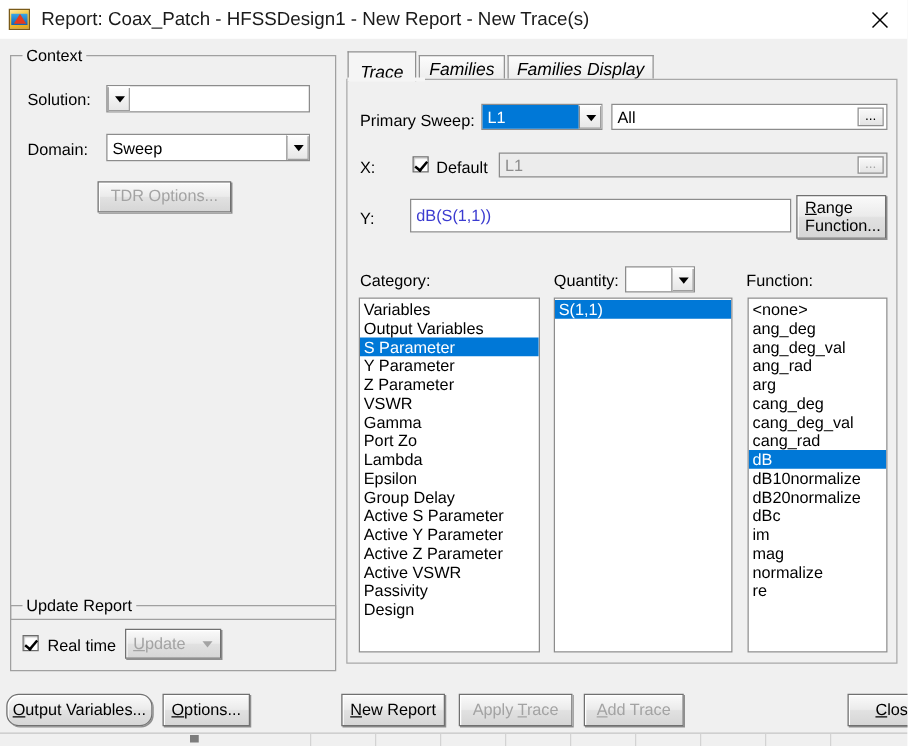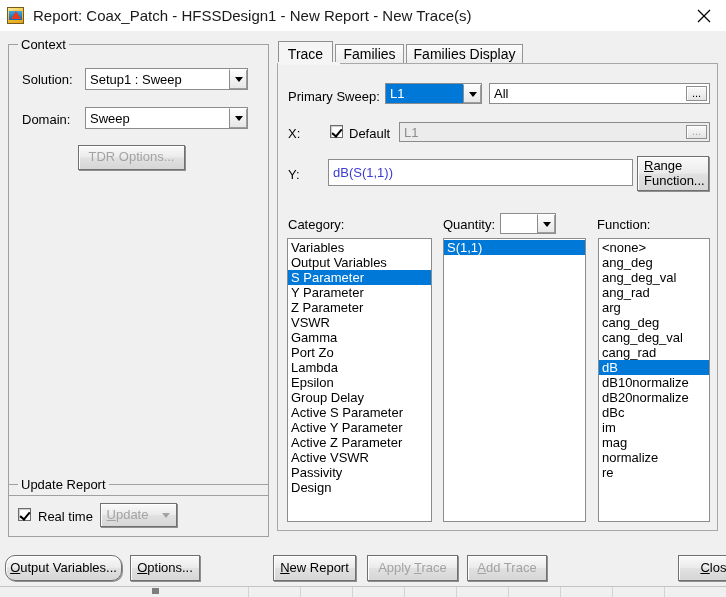--- a/index.html
+++ b/index.html
@@ -239,26 +239,27 @@
     width: 441px; height: 22px;
   }
   .tab {
     position: absolute;
     top: 3px;
     height: 19px;
     box-sizing: border-box;
     border: 1px solid #949494;
     border-bottom: none;
     background: linear-gradient(180deg,#fcfcfc 0%, #ededed 100%);
-    display: flex; align-items: center; justify-content: center;
+    display: flex; align-items: flex-end; justify-content: center;
     padding: 0 7px;
     font-size: 14px;
     color: #000;
     white-space: nowrap;
     cursor: default;
+    font-style: italic;
   }
   .tab.active {
     top: 0;
     height: 24px;
     background: #f5f5f5;
     border-color: #8f8f8f;
     z-index: 3;
   }
   .tabpanel {
     position: absolute;
@@ -312,21 +313,20 @@
       </svg>
     </div>
   </div>
 
   <div class="groupbox" id="context-group">
     <span class="gb-title">Context</span>
   </div>
 
   <div class="lbl" style="left:22px; top:72px;">Solution:</div>
   <div class="combo" style="left:85px; top:68px; width:163px; height:22px;">
-    <div class="cval">Setup1 : Sweep</div>
     <div class="carrow">
         <i></i>
       </div>
   </div>
 
   <div class="lbl" style="left:22px; top:112px;">Domain:</div>
   <div class="combo" style="left:85px; top:107px; width:163px; height:22px;">
     <div class="cval">Sweep</div>
     <div class="carrow">
         <i></i>

